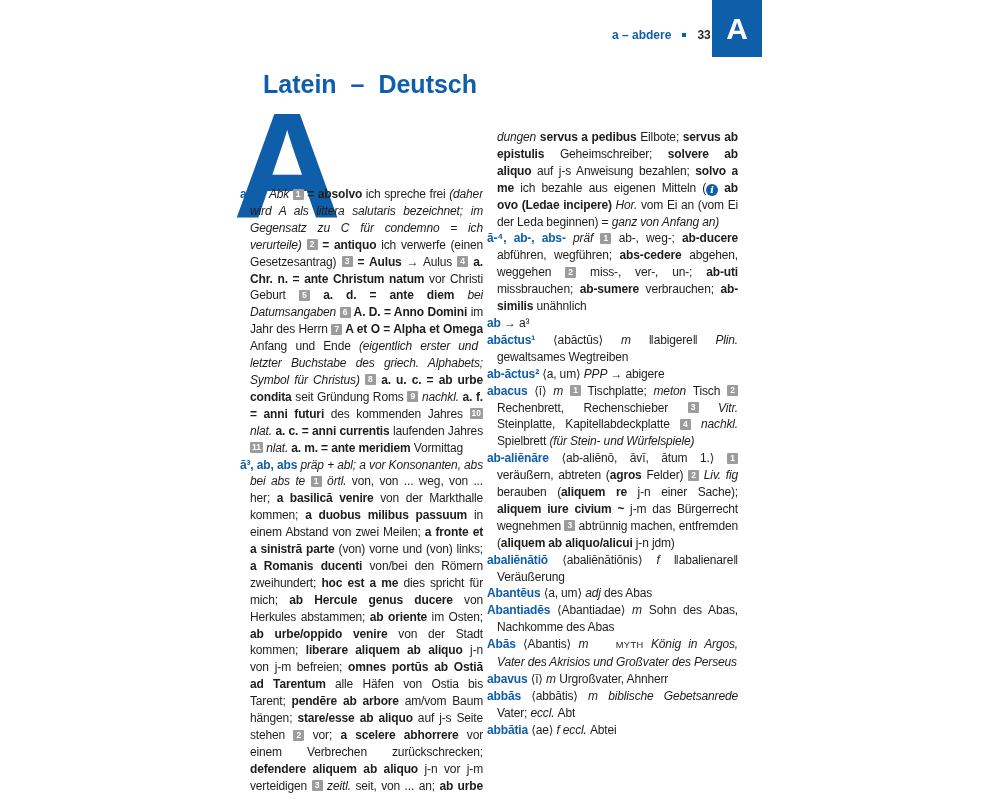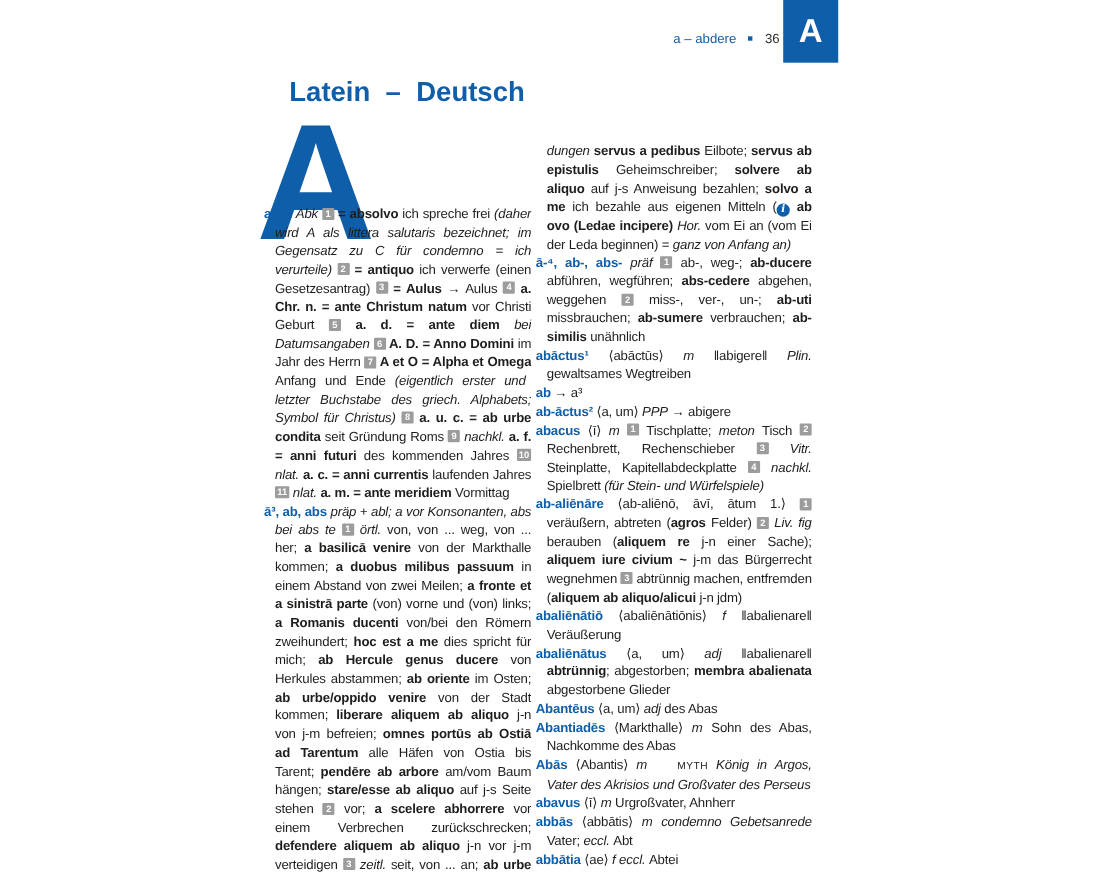--- a/index.html
+++ b/index.html
@@ -1,19 +1,19 @@
 <!DOCTYPE html>
 <html><head>
 <meta charset="utf-8">
 <style>
   html,body{margin:0;padding:0;background:#ffffff;}
   body{width:1000px;height:800px;position:relative;overflow:hidden;
        font-family:"Liberation Sans","DejaVu Sans",sans-serif;color:#1d1d1b;}
   .header-meta{position:absolute;top:28px;left:612px;display:flex;align-items:center;gap:11px;
-       font-size:12px;font-weight:normal;}
+       font-size:12px;font-weight:bold;}
   .guide{color:#0f5ea9;}
   .bullet{width:4px;height:4px;background:#0f5ea9;display:inline-block;}
   .pagenum{color:#2b2b2b;}
   .tab{position:absolute;left:712px;top:0;width:50px;height:57px;background:#0f5ea9;color:#ffffff;
        display:flex;align-items:center;justify-content:center;font-size:30px;font-weight:bold;}
   .title{position:absolute;left:247px;top:54px;margin:16px;font-size:25px;font-weight:bold;
        color:#0f5ea9;word-spacing:7px;}
   .dropcap{position:absolute;left:233px;top:90px;font-size:150px;line-height:1;font-weight:bold;
        color:#0f5ea9;}
   .col{position:absolute;font-size:12px;letter-spacing:-0.15px;line-height:16.9px;
@@ -33,43 +33,42 @@
        border-radius:50%;font-size:9.5px;font-weight:bold;font-style:italic;
        font-family:"DejaVu Serif",serif;line-height:12px;text-align:center;text-indent:0;
        vertical-align:-1px;letter-spacing:0;}
 </style>
 </head>
 <body>
 
 <div class="header-meta">
   <span class="guide">a – abdere</span>
   <span class="bullet"></span>
-  <span class="pagenum">36</span>
+  <span class="pagenum">33</span>
 </div>
 
 <div class="tab">A</div>
 
 <h1 class="title">Latein  –  Deutsch</h1>
 
 <div class="dropcap">A</div>
 
 <div class="col col-left">
     <div class="entry"><span class="seg-hw">a¹, A</span><span class="seg-r"> </span><span class="seg-i">Abk </span><span class="badge">1</span><span class="seg-b"> = absolvo</span><span class="seg-r"> ich spreche frei </span><span class="seg-i">(daher wird A als littera salutaris bezeichnet; im Gegensatz zu C für condemno = ich verurteile) </span><span class="badge">2</span><span class="seg-b"> = antiquo</span><span class="seg-r"> ich verwerfe (einen Gesetzesantrag) </span><span class="badge">3</span><span class="seg-b"> = Aulus</span><span class="seg-r"> → Aulus </span><span class="badge">4</span><span class="seg-b"> a. Chr. n. = ante Christum natum</span><span class="seg-r"> vor Christi Geburt </span><span class="badge">5</span><span class="seg-b"> a. d. = ante diem</span><span class="seg-r"> </span><span class="seg-i">bei Datumsangaben </span><span class="badge">6</span><span class="seg-b"> A. D. = Anno Domini</span><span class="seg-r"> im Jahr des Herrn </span><span class="badge">7</span><span class="seg-b"> A et O = Alpha et Omega</span><span class="seg-r"> Anfang und Ende </span><span class="seg-i">(eigentlich erster und letzter Buchstabe des griech. Alphabets; Symbol für Christus) </span><span class="badge">8</span><span class="seg-b"> a. u. c. = ab urbe condita</span><span class="seg-r"> seit Gründung Roms </span><span class="badge">9</span><span class="seg-r"> </span><span class="seg-i">nachkl. </span><span class="seg-b">a. f. = anni futuri</span><span class="seg-r"> des kommenden Jahres </span><span class="badge">10</span><span class="seg-r"> </span><span class="seg-i">nlat. </span><span class="seg-b">a. c. = anni currentis</span><span class="seg-r"> laufenden Jahres </span><span class="badge">11</span><span class="seg-r"> </span><span class="seg-i">nlat. </span><span class="seg-b">a. m. = ante meridiem</span><span class="seg-r"> Vormittag</span></div>
     <div class="entry"><span class="seg-hw">ā³, ab, abs</span><span class="seg-r"> </span><span class="seg-i">präp + abl; a vor Konsonanten, abs bei abs te </span><span class="badge">1</span><span class="seg-r"> </span><span class="seg-i">örtl. </span><span class="seg-r">von, von ... weg, von ... her; </span><span class="seg-b">a basilicā venire</span><span class="seg-r"> von der Markthalle kommen; </span><span class="seg-b">a duobus milibus passuum</span><span class="seg-r"> in einem Abstand von zwei Meilen; </span><span class="seg-b">a fronte et a sinistrā parte</span><span class="seg-r"> (von) vorne und (von) links; </span><span class="seg-b">a Romanis ducenti</span><span class="seg-r"> von/bei den Römern zweihundert; </span><span class="seg-b">hoc est a me</span><span class="seg-r"> dies spricht für mich; </span><span class="seg-b">ab Hercule genus ducere</span><span class="seg-r"> von Herkules abstammen; </span><span class="seg-b">ab oriente</span><span class="seg-r"> im Osten; </span><span class="seg-b">ab urbe/oppido venire</span><span class="seg-r"> von der Stadt kommen; </span><span class="seg-b">liberare aliquem ab aliquo</span><span class="seg-r"> j-n von j-m befreien; </span><span class="seg-b">omnes portūs ab Ostiā ad Tarentum</span><span class="seg-r"> alle Häfen von Ostia bis Tarent; </span><span class="seg-b">pendēre ab arbore</span><span class="seg-r"> am/vom Baum hängen; </span><span class="seg-b">stare/esse ab aliquo</span><span class="seg-r"> auf j-s Seite stehen </span><span class="badge">2</span><span class="seg-r"> vor; </span><span class="seg-b">a scelere abhorrere</span><span class="seg-r"> vor einem Verbrechen zurückschrecken; </span><span class="seg-b">defendere aliquem ab aliquo</span><span class="seg-r"> j-n vor j-m verteidigen </span><span class="badge">3</span><span class="seg-r"> </span><span class="seg-i">zeitl. </span><span class="seg-r">seit, von ... an; </span><span class="seg-b">ab urbe conditā</span></div>
   </div>
 <div class="col col-right">
     <div class="entry continuation"><span class="seg-i">dungen </span><span class="seg-b">servus a pedibus</span><span class="seg-r"> Eilbote; </span><span class="seg-b">servus ab epistulis</span><span class="seg-r"> Geheimschreiber; </span><span class="seg-b">solvere ab aliquo</span><span class="seg-r"> auf j-s Anweisung bezahlen; </span><span class="seg-b">solvo a me</span><span class="seg-r"> ich bezahle aus eigenen Mitteln (</span><span class="info-icon">i</span><span class="seg-r"> </span><span class="seg-b">ab ovo (Ledae incipere)</span><span class="seg-r"> </span><span class="seg-i">Hor. </span><span class="seg-r">vom Ei an (vom Ei der Leda beginnen) = </span><span class="seg-i">ganz von Anfang an)</span></div>
     <div class="entry"><span class="seg-hw">ā-⁴, ab-, abs-</span><span class="seg-r"> </span><span class="seg-i">präf </span><span class="badge">1</span><span class="seg-r"> ab-, weg-; </span><span class="seg-b">ab-ducere</span><span class="seg-r"> abführen, wegführen; </span><span class="seg-b">abs-cedere</span><span class="seg-r"> abgehen, weggehen </span><span class="badge">2</span><span class="seg-r"> miss-, ver-, un-; </span><span class="seg-b">ab-uti</span><span class="seg-r"> missbrauchen; </span><span class="seg-b">ab-sumere</span><span class="seg-r"> verbrauchen; </span><span class="seg-b">ab-similis</span><span class="seg-r"> unähnlich</span></div>
+    <div class="entry"><span class="seg-hw">ab</span><span class="seg-r"> → a³</span></div>
     <div class="entry"><span class="seg-hw">abāctus¹</span><span class="seg-r"> ⟨abāctūs⟩ </span><span class="seg-i">m</span><span class="seg-r"> ‖abigere‖ </span><span class="seg-i">Plin. </span><span class="seg-r">gewaltsames Wegtreiben</span></div>
-    <div class="entry"><span class="seg-hw">ab</span><span class="seg-r"> → a³</span></div>
     <div class="entry"><span class="seg-hw">ab-āctus²</span><span class="seg-r"> ⟨a, um⟩ </span><span class="seg-i">PPP</span><span class="seg-r"> → abigere</span></div>
     <div class="entry"><span class="seg-hw">abacus</span><span class="seg-r"> ⟨ī⟩ </span><span class="seg-i">m</span><span class="seg-r"> </span><span class="badge">1</span><span class="seg-r"> Tischplatte; </span><span class="seg-i">meton</span><span class="seg-r"> Tisch </span><span class="badge">2</span><span class="seg-r"> Rechenbrett, Rechenschieber </span><span class="badge">3</span><span class="seg-r"> </span><span class="seg-i">Vitr. </span><span class="seg-r">Steinplatte, Kapitellabdeckplatte </span><span class="badge">4</span><span class="seg-r"> </span><span class="seg-i">nachkl. </span><span class="seg-r">Spielbrett </span><span class="seg-i">(für Stein- und Würfelspiele)</span></div>
     <div class="entry"><span class="seg-hw">ab-aliēnāre</span><span class="seg-r"> ⟨ab-aliēnō, āvī, ātum 1.⟩ </span><span class="badge">1</span><span class="seg-r"> veräußern, abtreten (</span><span class="seg-b">agros</span><span class="seg-r"> Felder) </span><span class="badge">2</span><span class="seg-r"> </span><span class="seg-i">Liv. fig </span><span class="seg-r">berauben (</span><span class="seg-b">aliquem re</span><span class="seg-r"> j-n einer Sache); </span><span class="seg-b">aliquem iure civium ~</span><span class="seg-r"> j-m das Bürgerrecht wegnehmen </span><span class="badge">3</span><span class="seg-r"> abtrünnig machen, entfremden (</span><span class="seg-b">aliquem ab aliquo/alicui</span><span class="seg-r"> j-n jdm)</span></div>
     <div class="entry"><span class="seg-hw">abaliēnātiō</span><span class="seg-r"> ⟨abaliēnātiōnis⟩ </span><span class="seg-i">f</span><span class="seg-r"> ‖abalienare‖ Veräußerung</span></div>
-    <div class="entry"><span class="seg-hw">abaliēnātus</span><span class="seg-r"> ⟨a, um⟩ </span><span class="seg-i">adj</span><span class="seg-r"> ‖abalienare‖ </span><span class="seg-b">abtrünnig</span><span class="seg-r">; abgestorben; </span><span class="seg-b">membra abalienata</span><span class="seg-r"> abgestorbene Glieder</span></div>
     <div class="entry"><span class="seg-hw">Abantēus</span><span class="seg-r"> ⟨a, um⟩ </span><span class="seg-i">adj</span><span class="seg-r"> des Abas</span></div>
-    <div class="entry"><span class="seg-hw">Abantiadēs</span><span class="seg-r"> ⟨Markthalle⟩ </span><span class="seg-i">m</span><span class="seg-r"> Sohn des Abas, Nachkomme des Abas</span></div>
+    <div class="entry"><span class="seg-hw">Abantiadēs</span><span class="seg-r"> ⟨Abantiadae⟩ </span><span class="seg-i">m</span><span class="seg-r"> Sohn des Abas, Nachkomme des Abas</span></div>
     <div class="entry"><span class="seg-hw">Abās</span><span class="seg-r"> ⟨Abantis⟩ </span><span class="seg-i">m</span><span class="seg-r"> </span><span class="seg-sc">MYTH</span><span class="seg-r"> </span><span class="seg-i">König in Argos, Vater des Akrisios und Großvater des Perseus</span></div>
     <div class="entry"><span class="seg-hw">abavus</span><span class="seg-r"> ⟨ī⟩ </span><span class="seg-i">m</span><span class="seg-r"> Urgroßvater, Ahnherr</span></div>
-    <div class="entry"><span class="seg-hw">abbās</span><span class="seg-r"> ⟨abbātis⟩ </span><span class="seg-i">m condemno Gebetsanrede </span><span class="seg-r">Vater; </span><span class="seg-i">eccl. </span><span class="seg-r">Abt</span></div>
+    <div class="entry"><span class="seg-hw">abbās</span><span class="seg-r"> ⟨abbātis⟩ </span><span class="seg-i">m biblische Gebetsanrede </span><span class="seg-r">Vater; </span><span class="seg-i">eccl. </span><span class="seg-r">Abt</span></div>
     <div class="entry"><span class="seg-hw">abbātia</span><span class="seg-r"> ⟨ae⟩ </span><span class="seg-i">f eccl. </span><span class="seg-r">Abtei</span></div>
     <div class="entry"></div>
   </div>
 
 </body></html>

